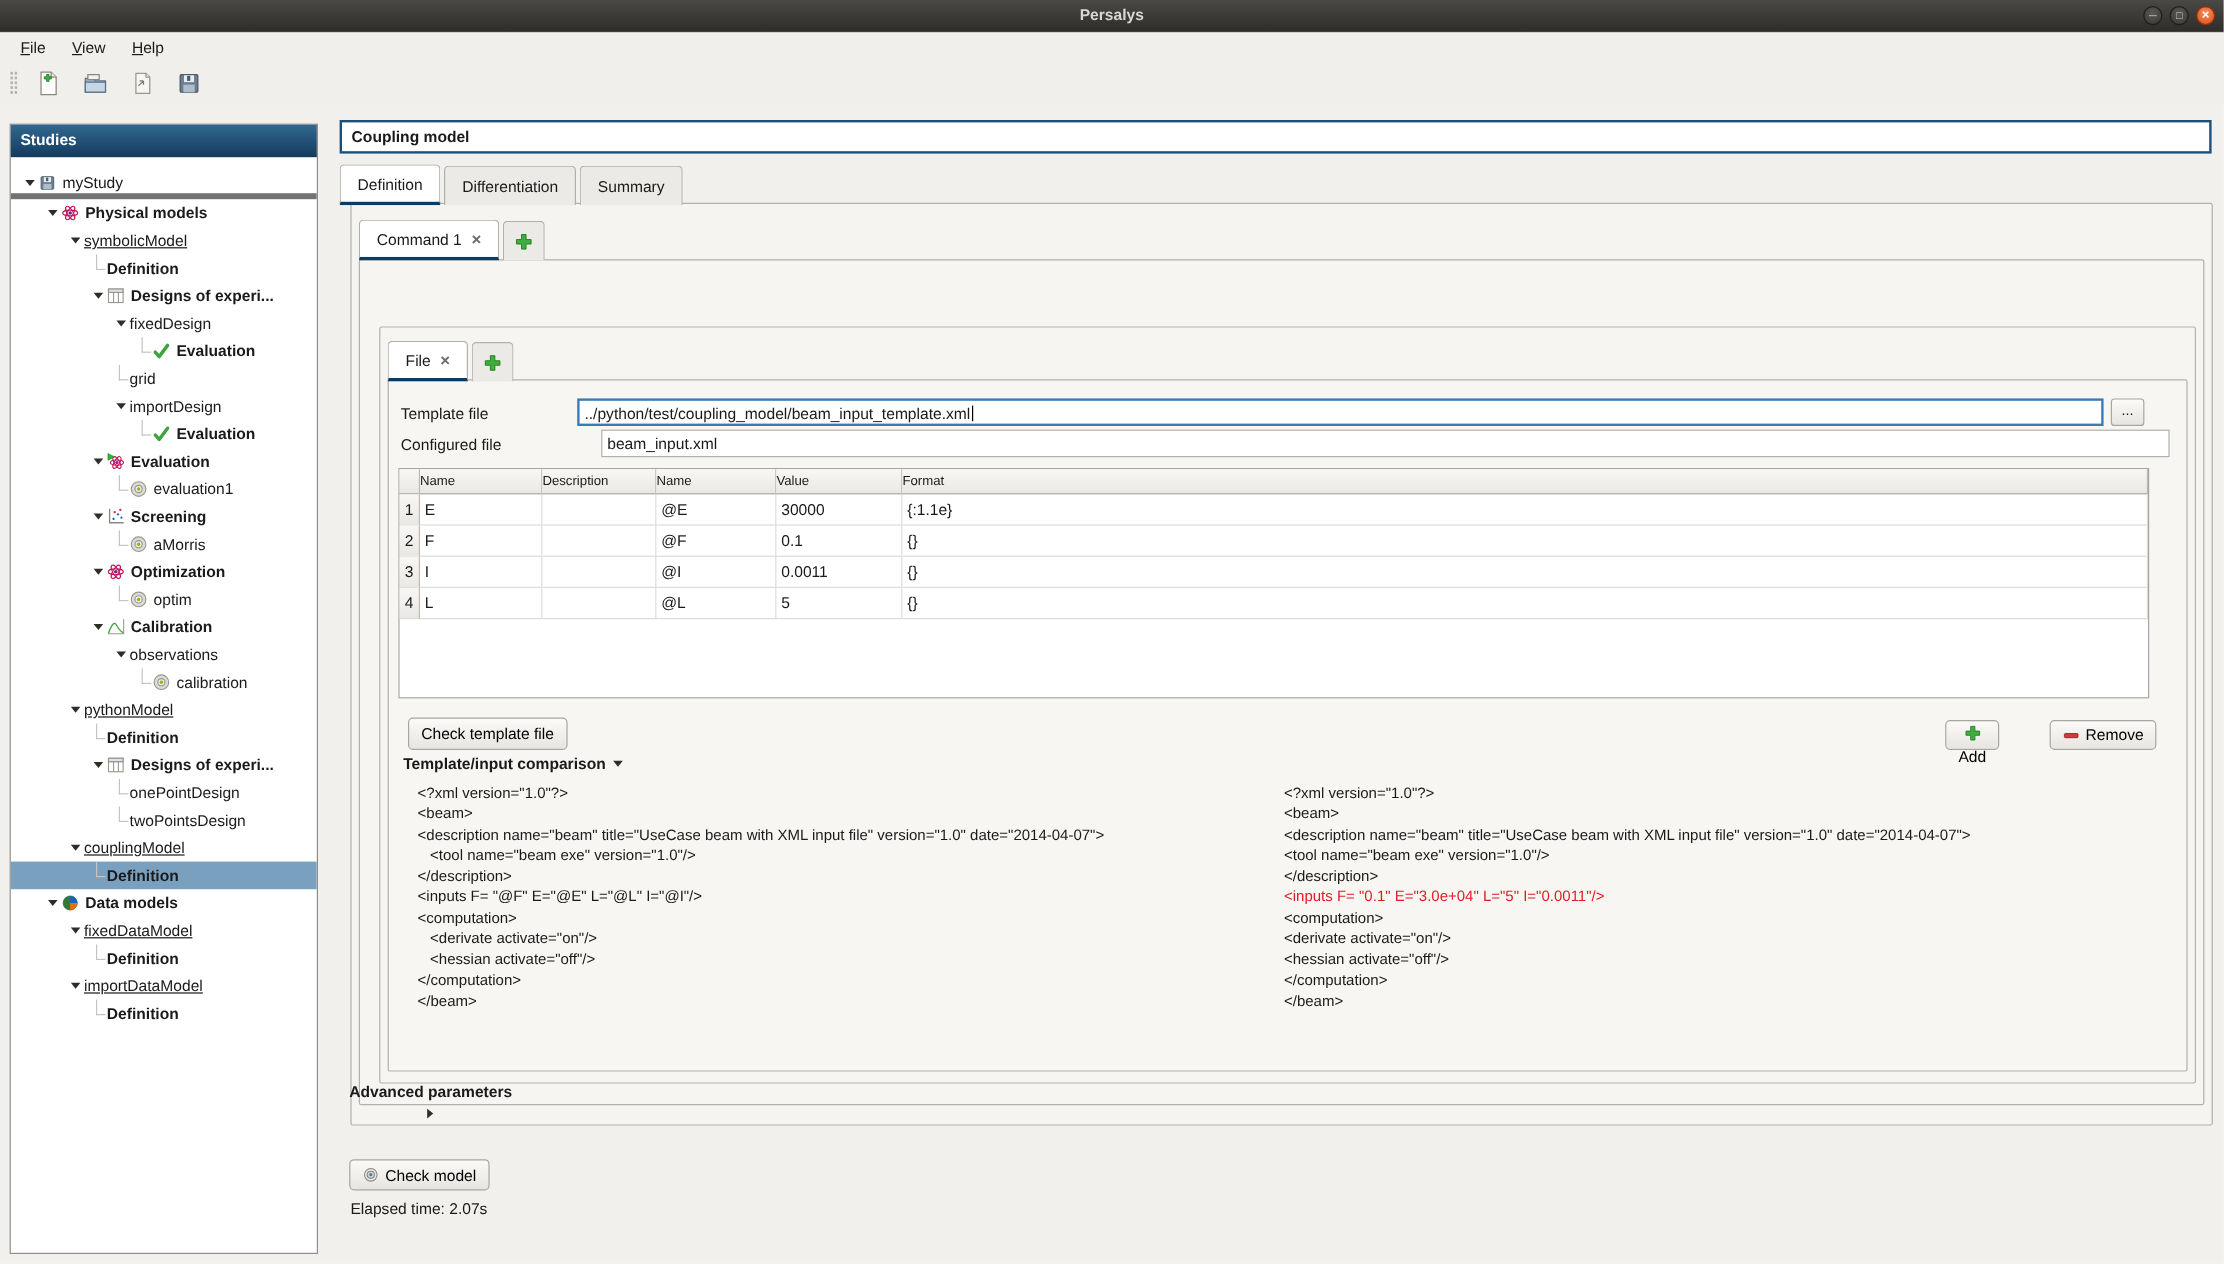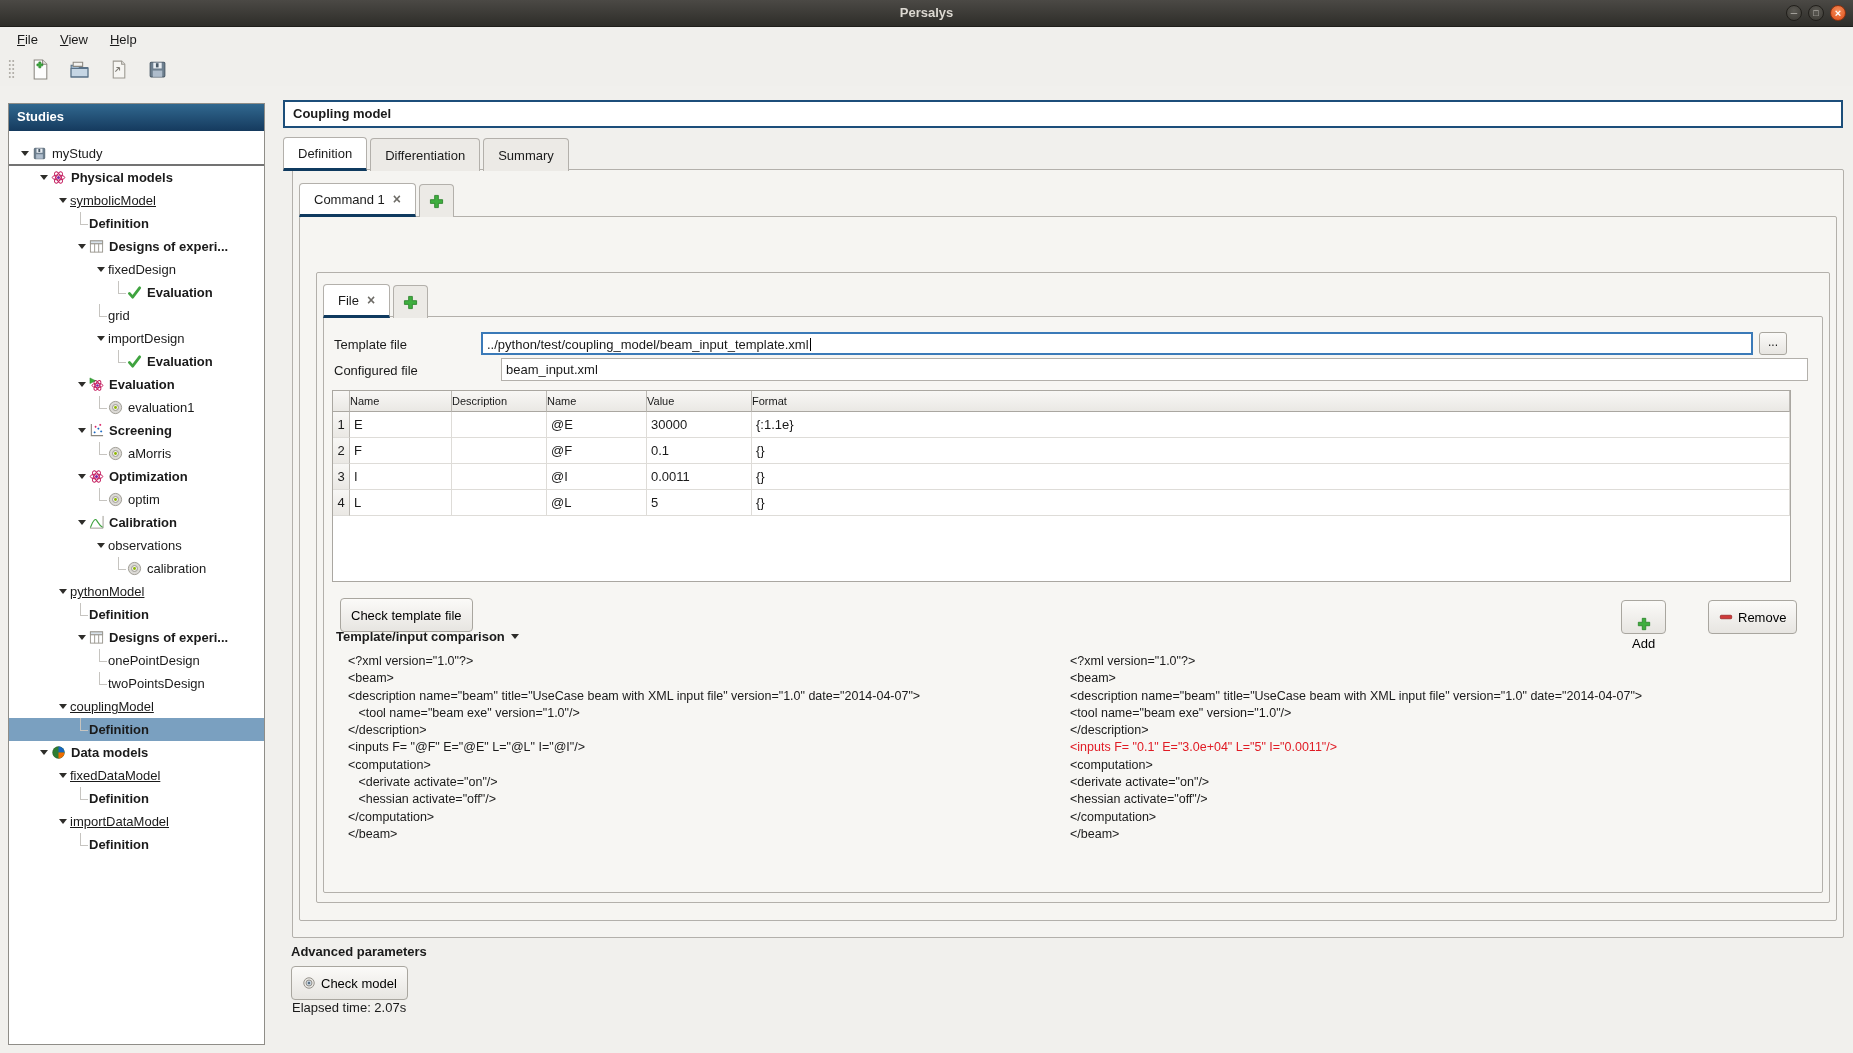--- a/index.html
+++ b/index.html
@@ -33,21 +33,21 @@
   .tool-icn svg{width:21px;height:21px;}
 
   
   .sidebar{position:absolute;left:8px;top:103px;width:257px;height:942px;background:#fff;
     border:1px solid #8f8d88;box-sizing:border-box;}
   .sidebar-header{height:27px;box-sizing:border-box;padding:5px 8px;
     background:linear-gradient(#31688f,#153a5e);color:#fff;font-size:13px;font-weight:bold;}
   .tree{position:absolute;left:0;top:33px;right:0;bottom:0;overflow:hidden;}
   .row{display:flex;align-items:center;height:23px;font-size:13px;white-space:nowrap;
     padding-left:9px;box-sizing:border-box;}
-  .row.sep{border-bottom:2px solid #737373;}
+  .row.sep{border-bottom:5px solid #737373;}
   .row.sel{background:#7aa0c0;}
   .row .lbl.b{font-weight:bold;}
   .row .lbl.u{text-decoration:underline;}
   .slot{width:14px;display:inline-flex;justify-content:center;flex:none;}
   .arrow-dn{width:0;height:0;border-left:4px solid transparent;border-right:4px solid transparent;
     border-top:5px solid #2e2d2a;}
   .arrow-rt{width:0;height:0;border-top:4px solid transparent;border-bottom:4px solid transparent;
     border-left:5px solid #2e2d2a;}
   .elbow{width:14px;height:23px;position:relative;flex:none;}
   .elbow::before{content:"";position:absolute;left:5px;top:0;width:7px;height:12px;
@@ -87,28 +87,28 @@
   .th{box-sizing:border-box;border-right:1px solid #bcb9b4;border-bottom:1px solid #aaa7a1;
     background:linear-gradient(#f8f7f5,#eae8e4);font-size:11px;line-height:20px;flex:none;}
   .trow{display:flex;height:26px;}
   .td{box-sizing:border-box;border-right:1px solid #dedcd8;border-bottom:1px solid #dedcd8;
     font-size:13px;line-height:25px;padding-left:4px;flex:none;overflow:hidden;}
   .td.num{background:linear-gradient(#f8f7f5,#eae8e4);border-right:1px solid #bcb9b4;
     text-align:center;padding-left:0;}
 
   .btn{display:inline-flex;align-items:center;gap:5px;box-sizing:border-box;
     background:linear-gradient(#fbfaf8,#e7e5e1);border:1px solid #a9a69f;border-radius:4px;
-    font-size:13px;padding:16px 10px;font-family:inherit;}
+    font-size:13px;padding:3px 10px;font-family:inherit;}
   .btn .icn svg{width:14px;height:14px;display:block;}
 
   .cmp-title{position:absolute;font-size:13px;font-weight:bold;display:flex;align-items:center;gap:6px;}
   .xmlcol{position:absolute;font-size:12.5px;line-height:17.3px;white-space:pre;}
   .xml-line.red{color:#e01b24;}
 
-  .adv-label{position:absolute;left:291px;top:944px;font-size:13px;font-weight:bold;
+  .adv-label{position:absolute;left:291px;top:902px;font-size:13px;font-weight:bold;
     display:flex;align-items:center;gap:7px;flex-direction:column;}
   .check-model{position:absolute;left:291px;top:966px;height:26px;}
   .elapsed{position:absolute;left:292px;top:1000px;font-size:13px;}
 </style>
 </head>
 <body>
 
 <div id="app">
 
   <div class="titlebar">

